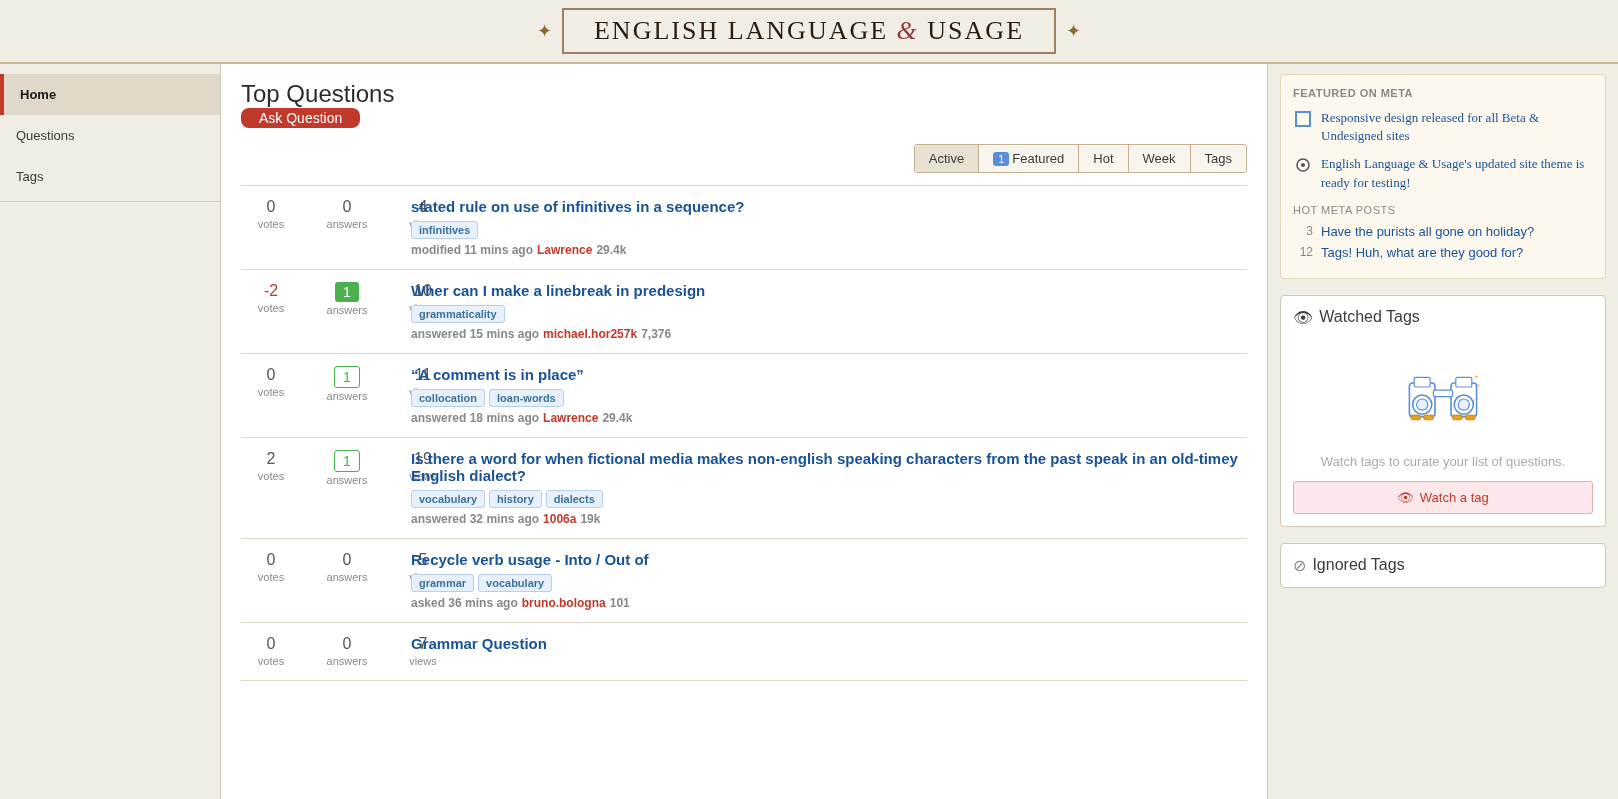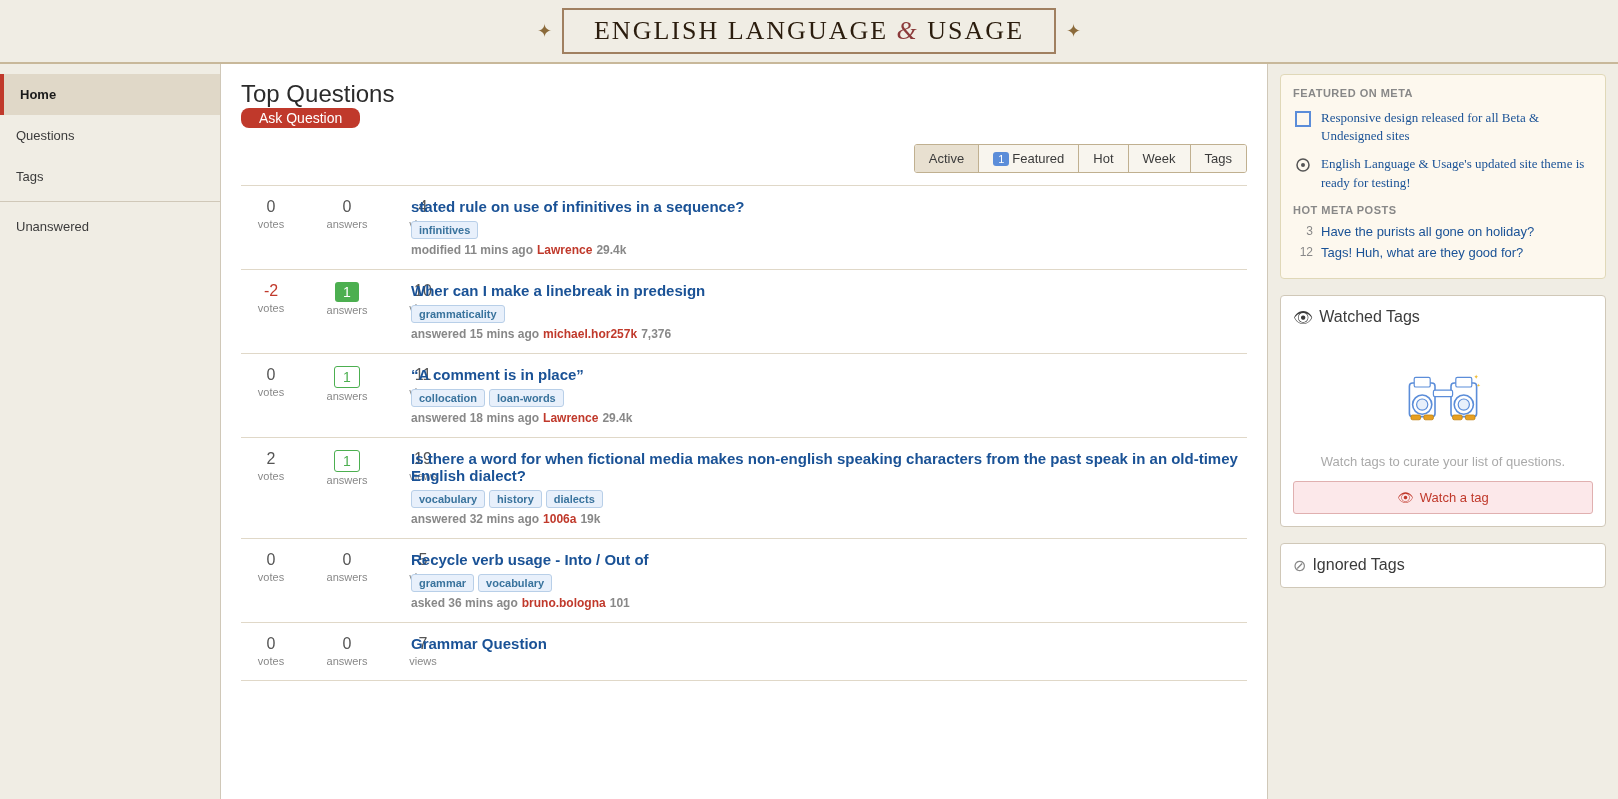--- a/index.html
+++ b/index.html
@@ -252,21 +252,21 @@
     .meta-text {
       font-size: 13px;
       color: #1a5296;
       cursor: pointer;
       line-height: 1.4;
       font-family: Liberation Serif, serif;
     }
 
     .hot-meta-title {
       font-size: 11px;
-      font-weight: bold;
+      font-weight: normal;
       color: #888;
       text-transform: uppercase;
       letter-spacing: 0.5px;
       margin-top: 12px;
       margin-bottom: 8px;
     }
     .hot-meta-item {
       display: flex;
       align-items: flex-start;
       margin-bottom: 6px;
@@ -375,21 +375,20 @@
   </div>
 </header>
 
 <div class="main-layout">
 
   <nav class="sidebar">
     <a class="sidebar-item active">Home</a>
     <a class="sidebar-item">Questions</a>
     <a class="sidebar-item">Tags</a>
     <div class="sidebar-divider"></div>
-    <a class="sidebar-item">Unanswered</a>
   </nav>
 
   <main class="content">
 
     <div class="content-header">
       <h1 class="page-title">Top Questions</h1>
       <button class="ask-question-btn">Ask Question</button>
     </div>
 
     <div class="filter-tabs">

